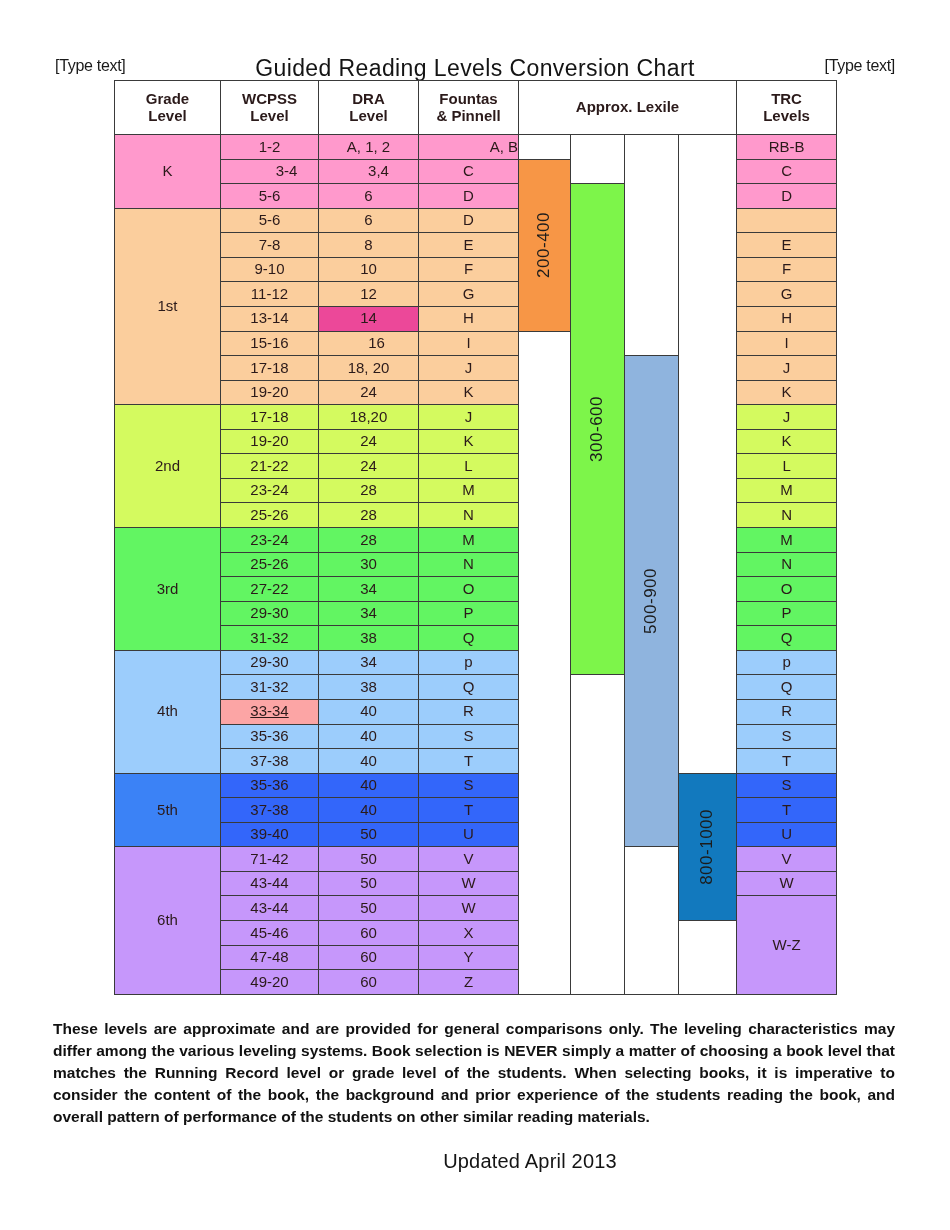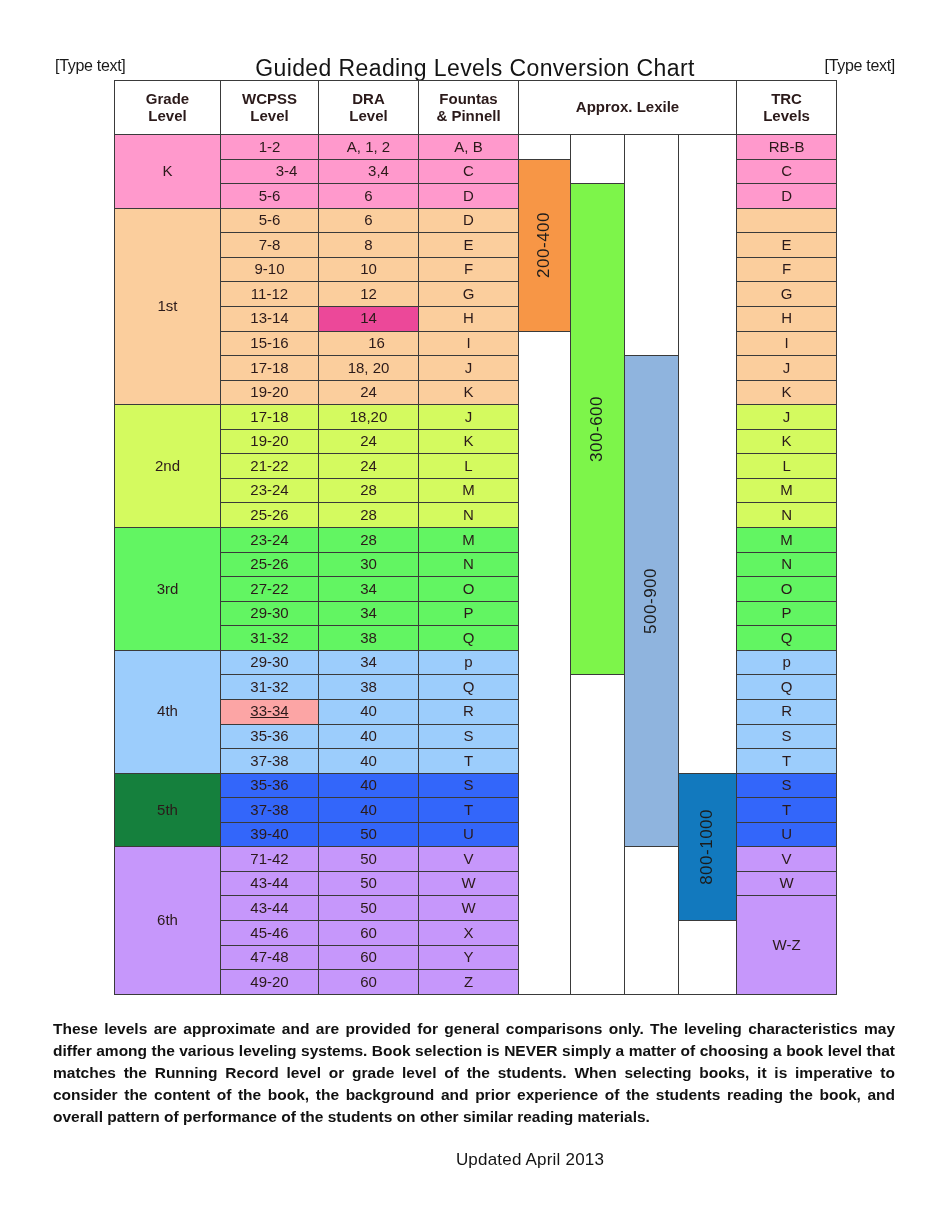--- a/index.html
+++ b/index.html
@@ -146,21 +146,21 @@
     color: #111111;
     text-align: justify;
   }
 
   .updated {
     position: absolute;
     left: 0;
     top: 1150px;
     width: 950px;
     text-align: center;
-    font-size: 17px;
+    font-size: 20px;
     font-family: "Liberation Sans", sans-serif;
     color: #141414;
     letter-spacing: 0.2px;
     padding-left: 110px;
     box-sizing: border-box;
   }
 </style>
 </head>
 <body>
 
@@ -208,21 +208,21 @@
           <span>TRC</span>
           <span class="hdr-l2">Levels</span>
         </th>
       </tr>
     </thead>
     <tbody id="table-body">
         <tr>
           <td class="grade" rowspan="3" style="background: rgb(255, 153, 204);">K</td>
           <td style="background: rgb(255, 153, 204);">1-2</td>
           <td style="background: rgb(255, 153, 204);">A, 1, 2</td>
-          <td style="background: rgb(255, 153, 204);">A, B</td>
+          <td style="background: rgb(255, 153, 204); text-align: right;">A, B</td>
           <td rowspan="1" class="lexcell captop"></td>
           <td rowspan="2" class="lexcell captop"></td>
           <td rowspan="9" class="lexcell captop"></td>
           <td rowspan="26" class="lexcell captop"></td>
           <td style="background: rgb(255, 153, 204);">RB-B</td>
         </tr>
         <tr>
           <td style="background: rgb(255, 153, 204); padding-left: 34px;">3-4</td>
           <td style="background: rgb(255, 153, 204); padding-left: 20px;">3,4</td>
           <td style="background: rgb(255, 153, 204);">C</td>
@@ -387,21 +387,21 @@
           <td style="background: rgb(156, 205, 252);">S</td>
           <td style="background: rgb(156, 205, 252);">S</td>
         </tr>
         <tr>
           <td style="background: rgb(156, 205, 252);">37-38</td>
           <td style="background: rgb(156, 205, 252);">40</td>
           <td style="background: rgb(156, 205, 252);">T</td>
           <td style="background: rgb(156, 205, 252);">T</td>
         </tr>
         <tr>
-          <td class="grade" rowspan="3" style="background: #15803d;">5th</td>
+          <td class="grade" rowspan="3" style="background: #3b82f6;">5th</td>
           <td style="background: rgb(51, 102, 250);">35-36</td>
           <td style="background: rgb(51, 102, 250);">40</td>
           <td style="background: rgb(51, 102, 250);">S</td>
           <td rowspan="6" class="bar" style="background: rgb(18, 121, 190);">
             <div class="bar-inner">
               <span class="bar-label">800-1000</span>
             </div>
           </td>
           <td style="background: rgb(51, 102, 250);">S</td>
         </tr>

